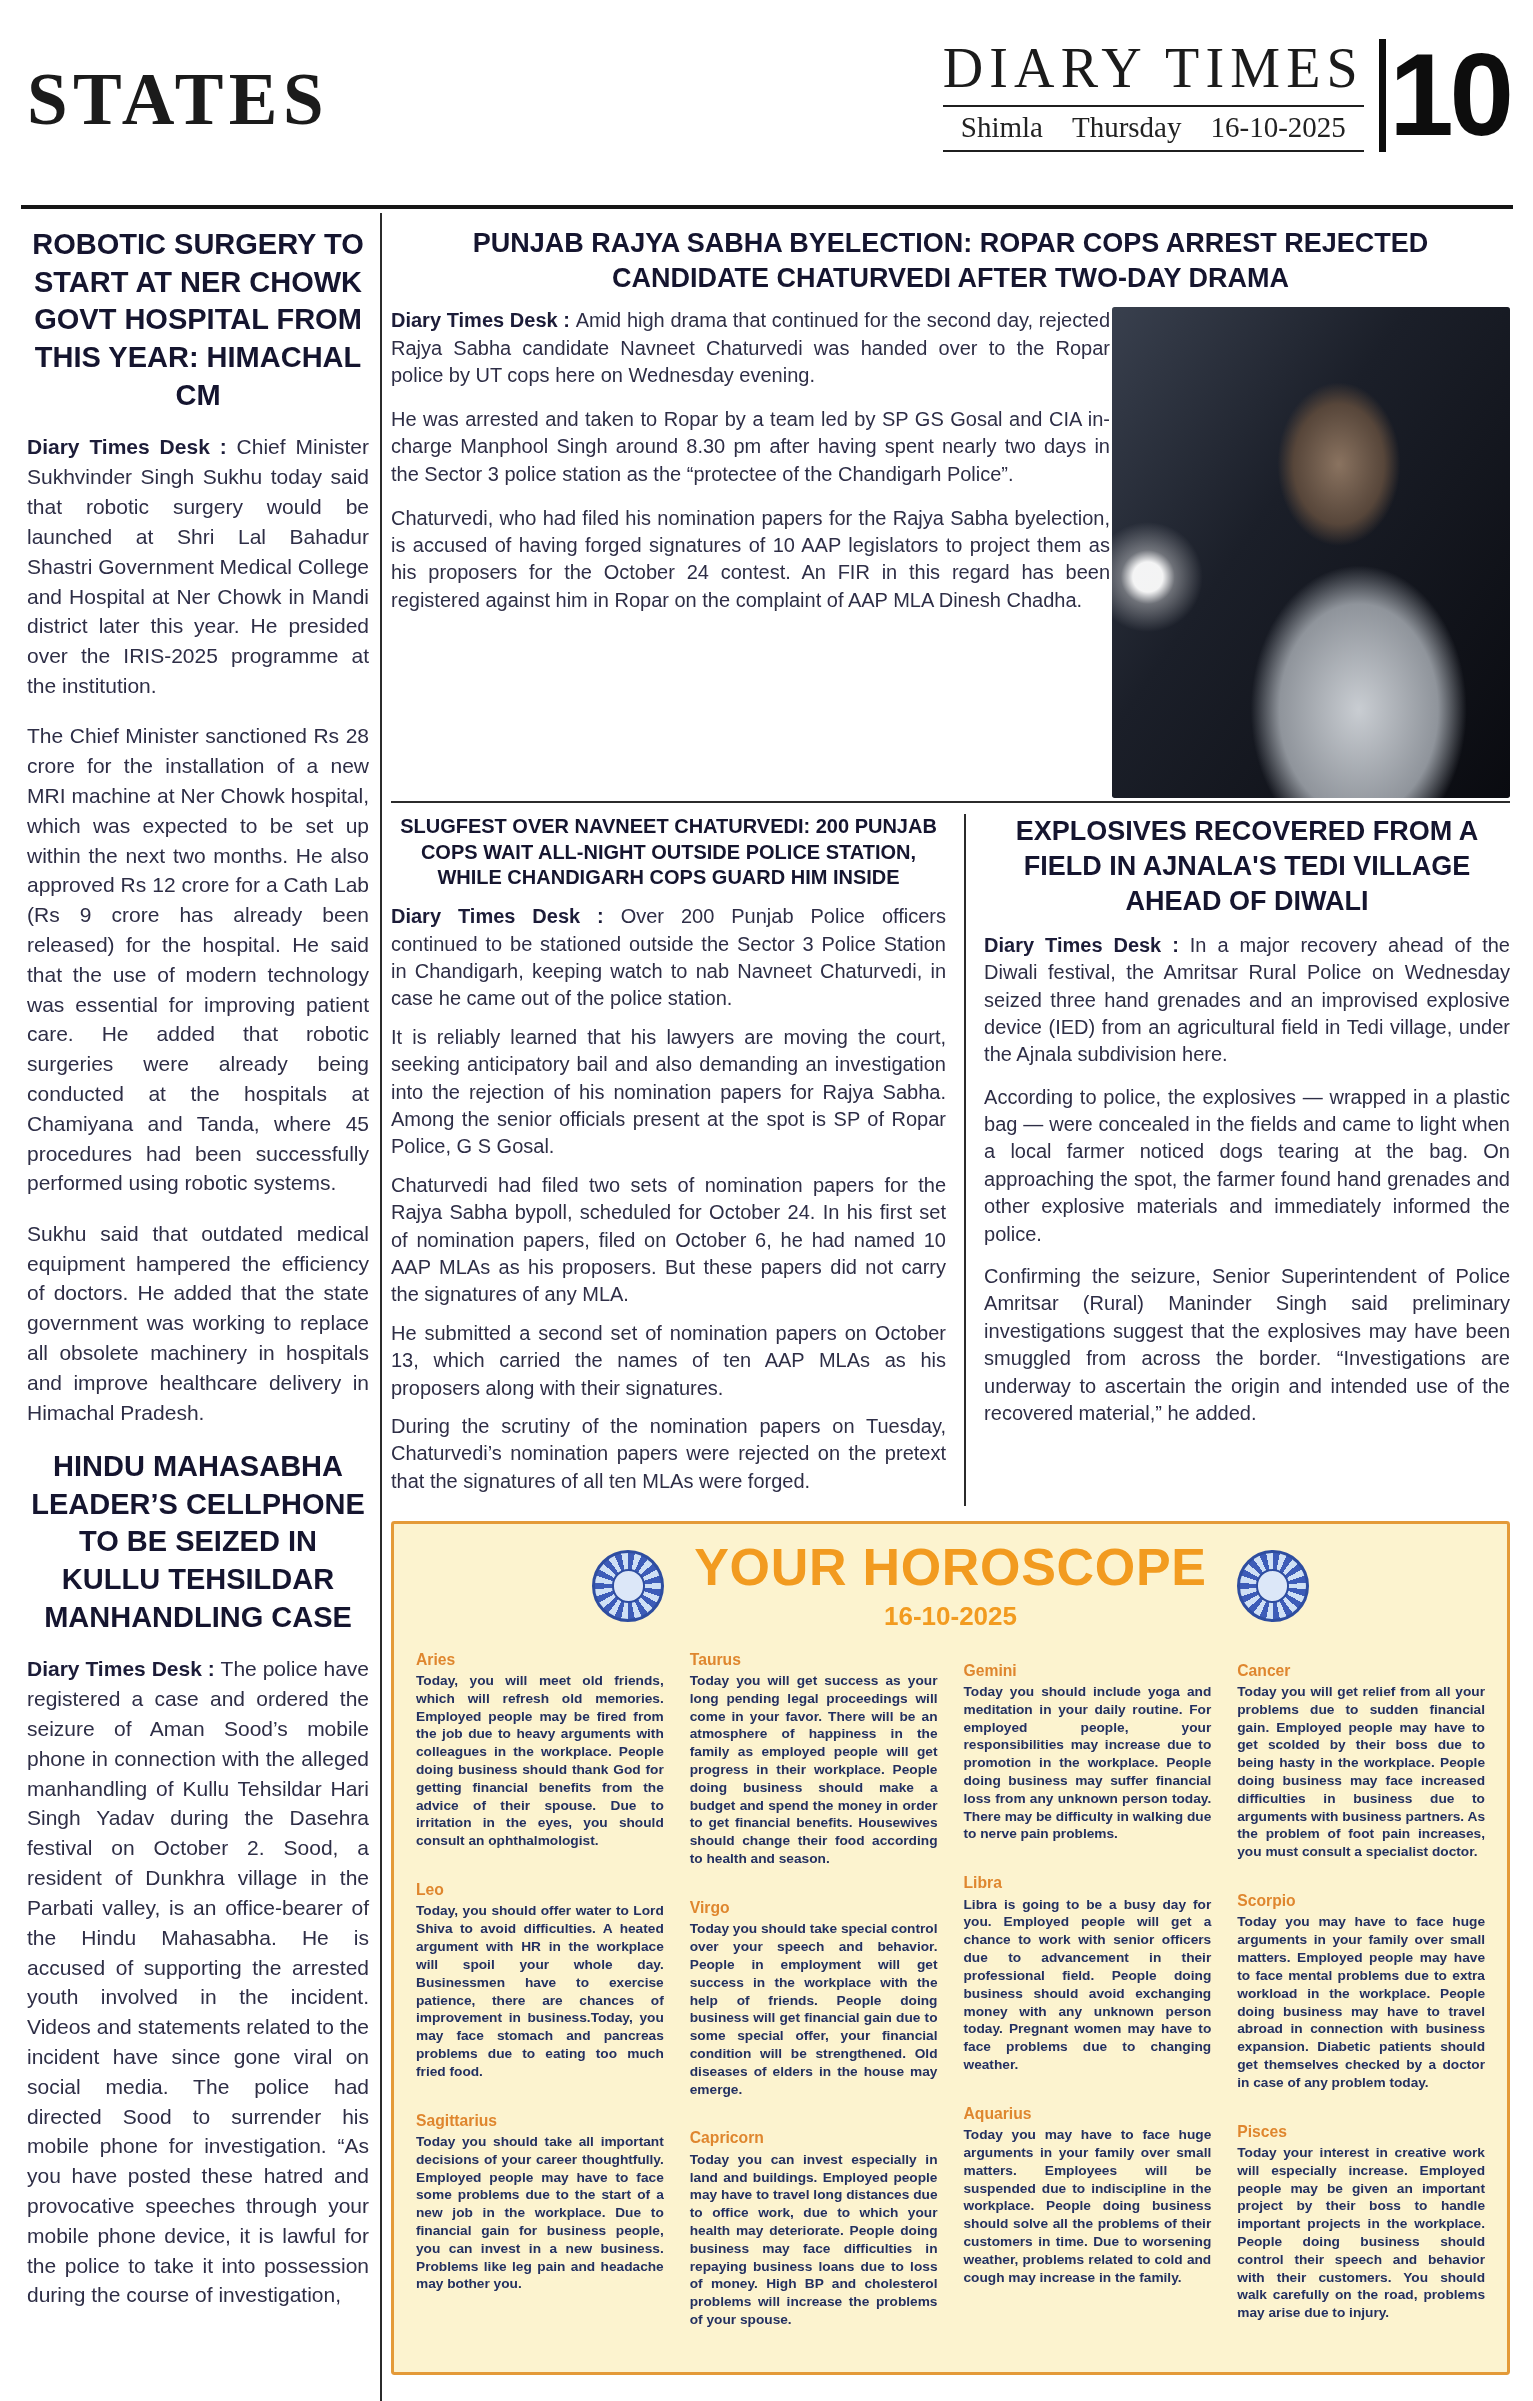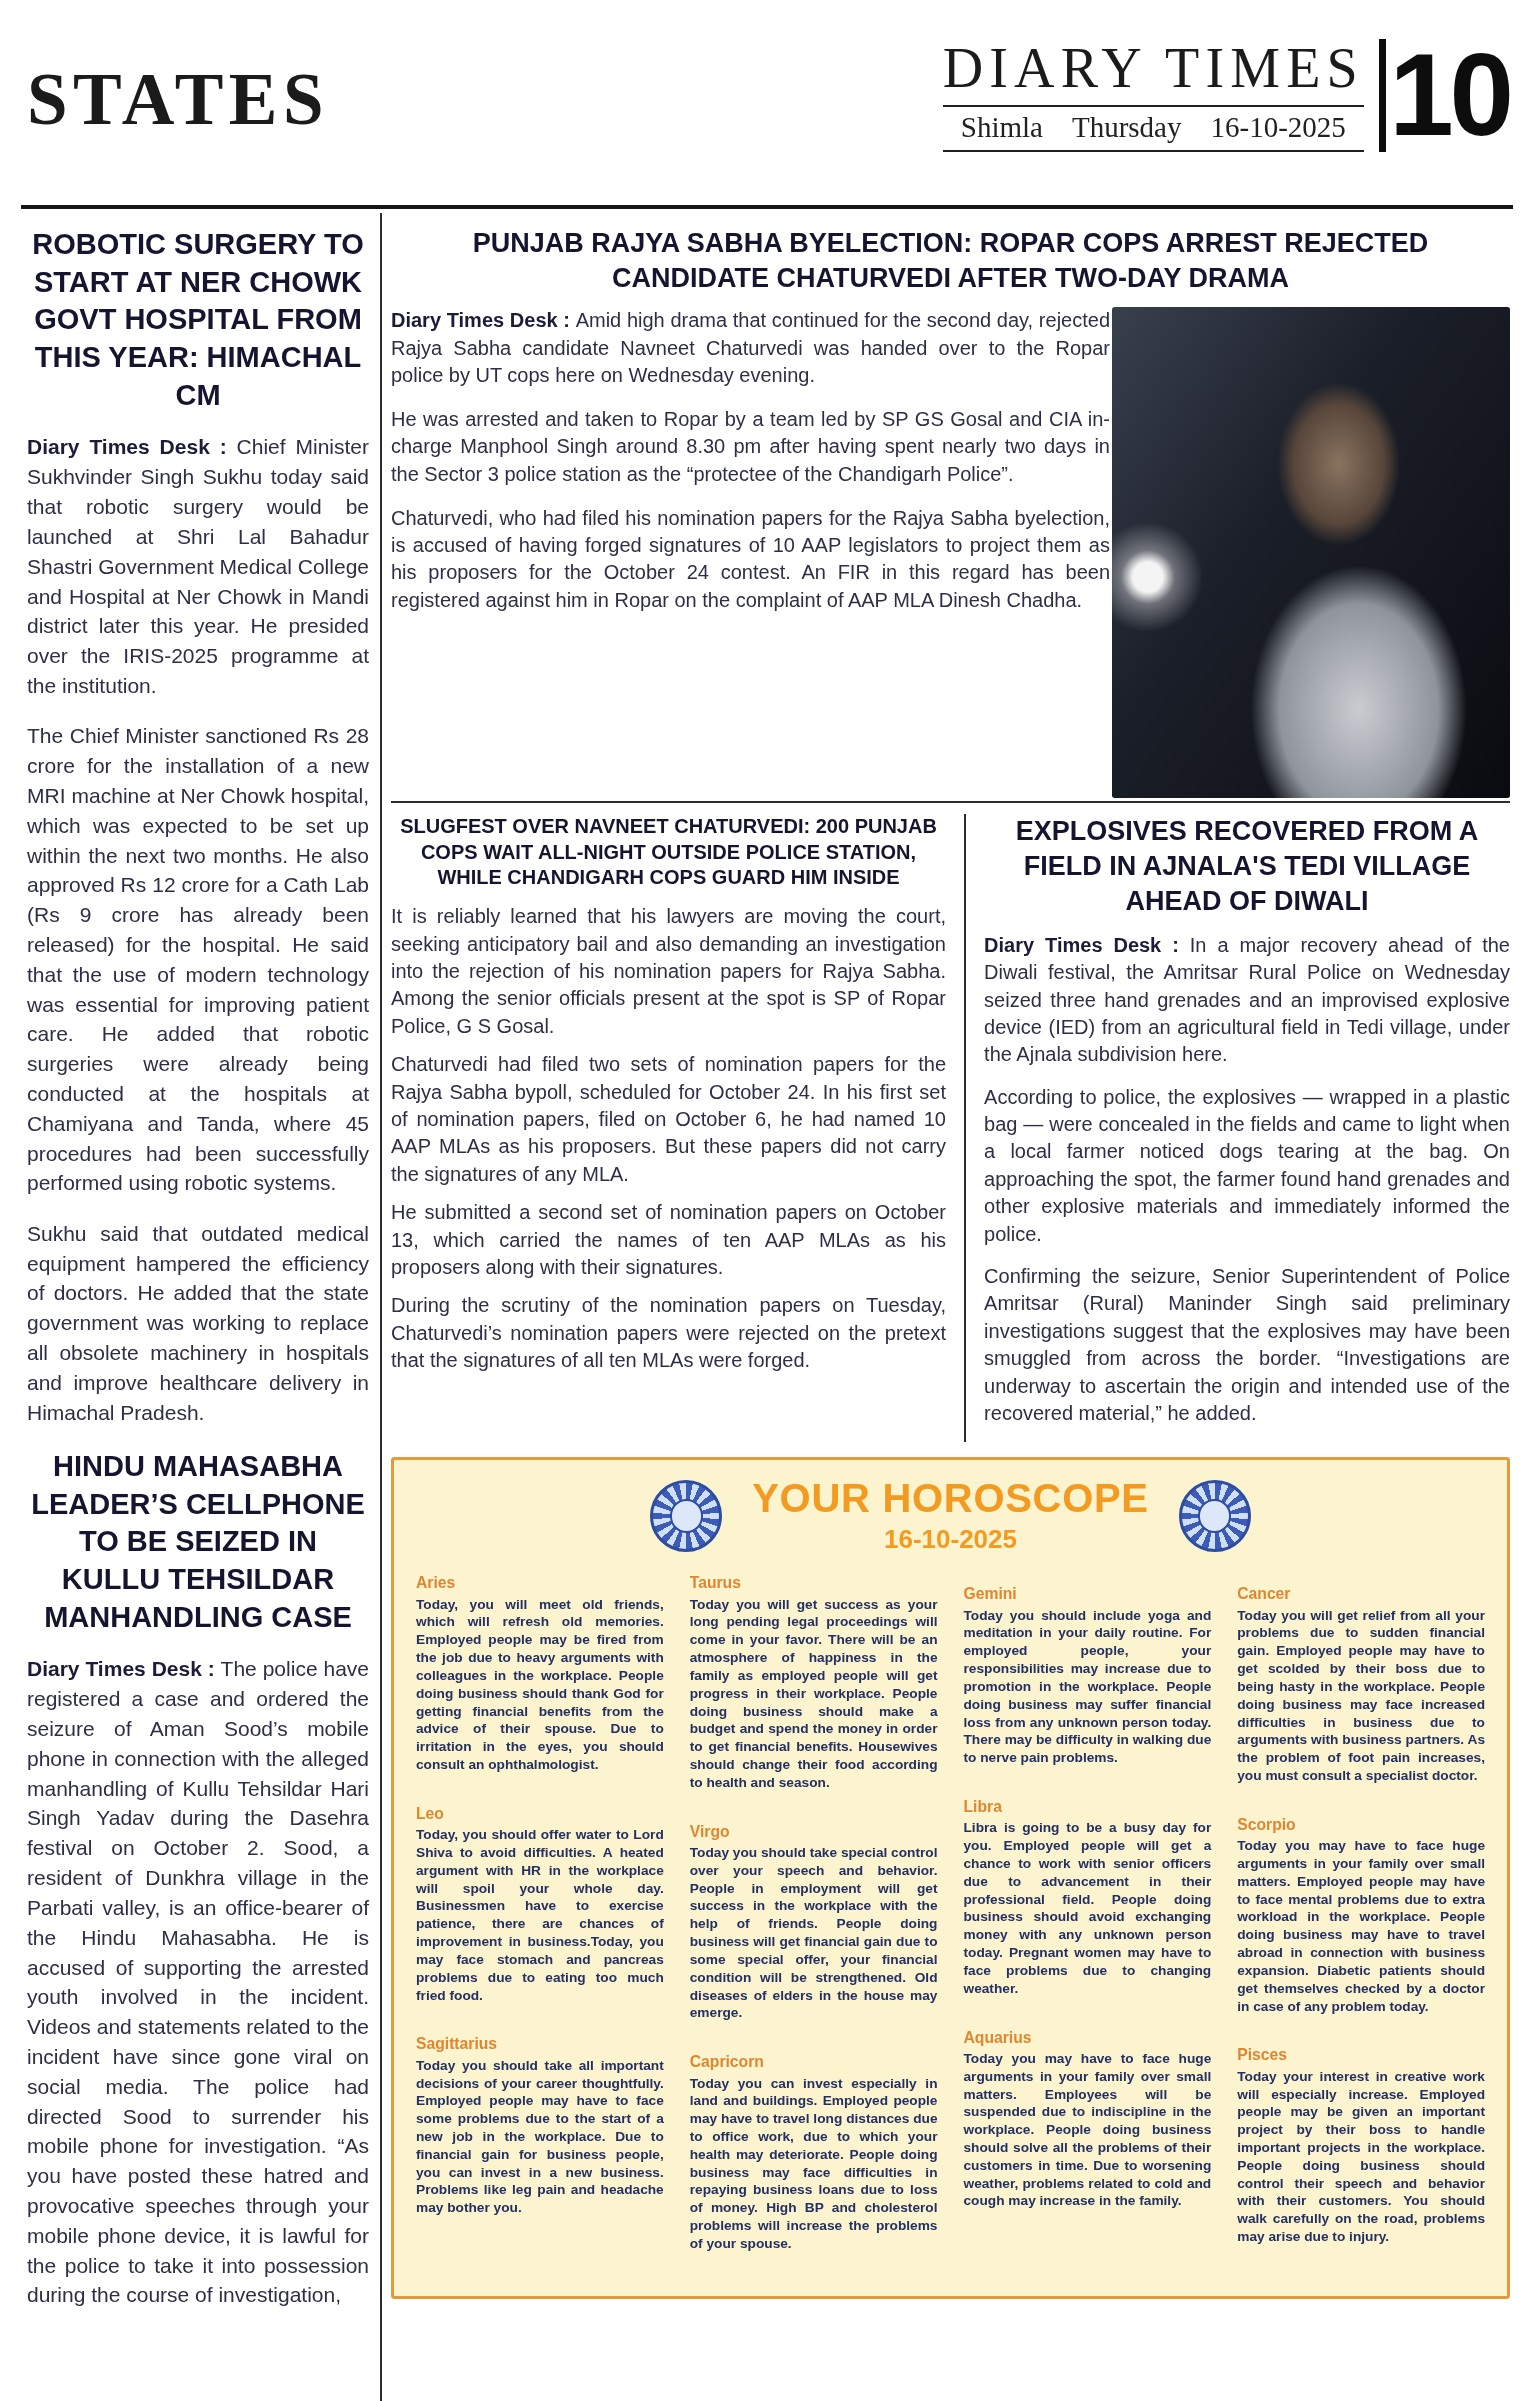--- a/index.html
+++ b/index.html
@@ -56,21 +56,21 @@
   .hl-mid{font-size:20px;line-height:1.28;margin:0 0 12.3px;}
   .hl-right{font-size:27px;line-height:1.3;margin:0 0 12.3px;}
   .col-slugfest .body-p{margin:0 0 11px;}
   .col-explosives .body-p{margin:0 0 15px;}
 
   
   .horoscope{margin-top:15px;border:3.4px solid #e49a38;background:#fcf3cf;border-radius:3.4px;
              padding:16.4px 22px 12.3px;box-sizing:border-box;}
   .h-head{display:flex;align-items:center;justify-content:center;gap:30px;}
   .h-titles{text-align:center;}
-  .h-title{color:#f29b20;font-size:40px;font-weight:800;letter-spacing:0.7px;line-height:1.05;}
+  .h-title{color:#f29b20;font-size:52px;font-weight:800;letter-spacing:0.7px;line-height:1.05;}
   .h-date{color:#f29b20;font-size:26px;font-weight:800;margin-top:5.5px;}
   .zodiac-wheel{width:66px;height:66px;border-radius:50%;border:3.4px solid #2e4da0;flex:0 0 auto;
                 background:repeating-conic-gradient(#3d5cb8 0deg 12deg,#cfe0f5 12deg 24deg);position:relative;}
   .zodiac-wheel::after{content:"";position:absolute;inset:16.4px;border-radius:50%;
                 background:#dce7f8;border:2.7px solid #2e4da0;box-sizing:border-box;}
   .h-grid{display:flex;gap:26px;margin-top:19px;}
   .h-col{flex:1;min-width:0;}
   .h-col-offset{padding-top:11px;}
   .sign{margin-bottom:31px;}
   .sign-name{color:#df862e;font-weight:800;font-size:15.7px;margin-bottom:3.4px;}
@@ -123,20 +123,21 @@
         <div class="photo"></div>
       </div>
     </article>
 
     <div class="h-rule"></div>
 
     <div class="two-col">
 
       <article class="col-slugfest">
         <h2 class="headline hl-mid">SLUGFEST OVER NAVNEET CHATURVEDI: 200 PUNJAB COPS WAIT ALL-NIGHT OUTSIDE POLICE STATION, WHILE CHANDIGARH COPS GUARD HIM INSIDE</h2>
+        <p class="body-p"><strong class="desk">Diary Times Desk : </strong><span>Over 200 Punjab Police officers continued to be stationed outside the Sector 3 Police Station in Chandigarh, keeping watch to nab Navneet Chaturvedi, in case he came out of the police station.</span></p>
         <p class="body-p">It is reliably learned that his lawyers are moving the court, seeking anticipatory bail and also demanding an investigation into the rejection of his nomination papers for Rajya Sabha. Among the senior officials present at the spot is SP of Ropar Police, G S Gosal.</p>
         <p class="body-p">Chaturvedi had filed two sets of nomination papers for the Rajya Sabha bypoll, scheduled for October 24. In his first set of nomination papers, filed on October 6, he had named 10 AAP MLAs as his proposers. But these papers did not carry the signatures of any MLA.</p>
         <p class="body-p">He submitted a second set of nomination papers on October 13, which carried the names of ten AAP MLAs as his proposers along with their signatures.</p>
         <p class="body-p">During the scrutiny of the nomination papers on Tuesday, Chaturvedi’s nomination papers were rejected on the pretext that the signatures of all ten MLAs were forged.</p>
       </article>
 
       <div class="v-rule-2"></div>
 
       <article class="col-explosives">
         <h2 class="headline hl-right">EXPLOSIVES RECOVERED FROM A FIELD IN AJNALA'S TEDI VILLAGE AHEAD OF DIWALI</h2>

